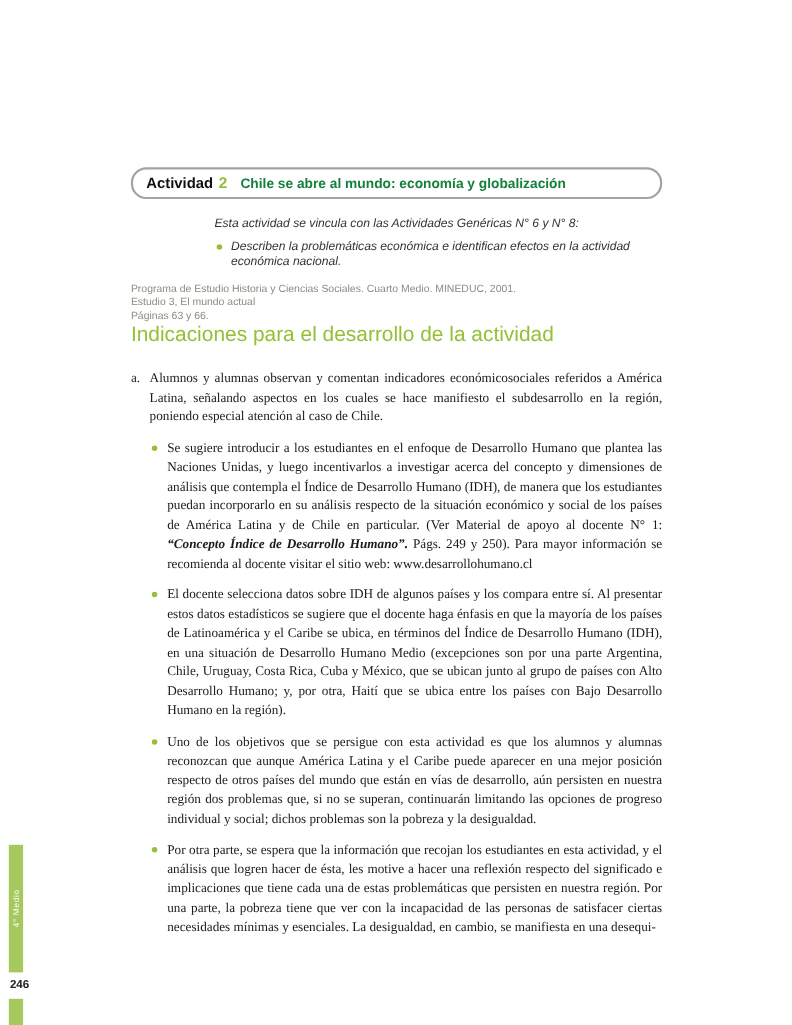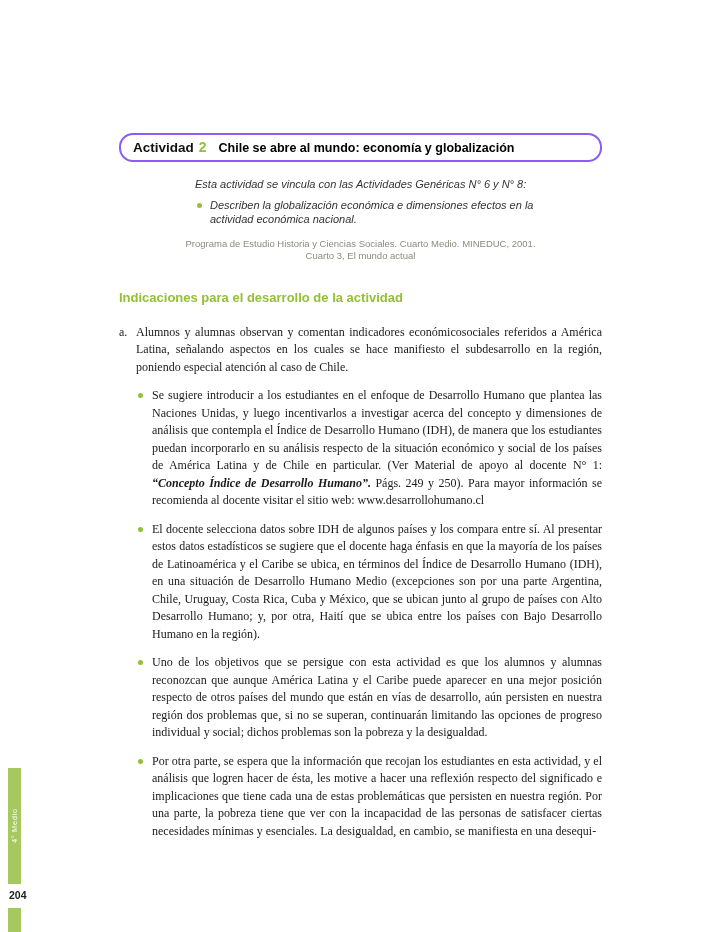--- a/index.html
+++ b/index.html
@@ -10,45 +10,46 @@
     color:#1a1a1a;
     position:relative;
     overflow:hidden;
   }
   .page { position:absolute; inset:0; background:#ffffff; }
 
   .content { position:absolute; left:119px; top:133px; width:483px; }
 
   
   .activity-box {
-    border:2px solid #8b5cf6;
+    border:2px solid #a3a3a3;
     border-radius:14px;
     padding:4px 12px 5px 12px;
     display:flex;
     align-items:baseline;
     background:#ffffff;
+    margin-top:19px;
   }
   .activity-label { font-weight:bold; font-size:13.5px; color:#111; }
   .activity-number { font-weight:bold; font-size:14px; color:#94bf36; margin-left:5px; }
-  .activity-title { font-weight:bold; font-size:12.5px; color:#000000; margin-left:12px; }
+  .activity-title { font-weight:bold; font-size:12.5px; color:#15803d; margin-left:12px; }
 
   
   .intro { margin:15px 0 0 76px; width:384px; font-size:11px; line-height:14.5px; color:#333; }
   .intro-lead { margin-bottom:6px; font-style:italic; }
   .intro-bullet { display:flex; margin-top:4px; font-style:italic; }
   .dot {
     width:5px; height:5px; border-radius:50%;
     background:#94bf36; flex:none; margin:5px 8px 0 2px;
   }
 
   
-  .source { margin-top:11px; text-align:center; font-size:9.5px; line-height:12.5px; color:#8b8b80; }
+  .source { margin-top:11px; text-align:left; font-size:9.5px; line-height:12.5px; color:#8b8b80; }
 
   
-  .section-heading { margin-top:27px; font-size:13px; font-weight:bold; color:#94bf36; }
+  .section-heading { font-size:19px; font-weight:normal; color:#94bf36; }
 
   .serif-par {
     font-family:"Liberation Serif", serif;
     font-size:12px;
     line-height:17.5px;
     text-align:justify;
     color:#1a1a1a;
   }
   .item-a { margin-top:19px; position:relative; padding-left:17px; }
   .item-a .marker { position:absolute; left:0; top:0; }
@@ -95,27 +96,28 @@
     <div class="activity-box">
       <span class="activity-label">Actividad</span>
       <span class="activity-number">2</span>
       <span class="activity-title">Chile se abre al mundo: economía y globalización</span>
     </div>
 
     <div class="intro">
       <div class="intro-lead">Esta actividad se vincula con las Actividades Genéricas N° 6 y N° 8:</div>
       <div class="intro-bullet">
         <span class="dot"></span>
-        <span>Describen la globalización económica e dimensiones efectos en la actividad económica nacional.</span>
+        <span>Describen la problemáticas económica e identifican efectos en la actividad económica nacional.</span>
       </div>
     </div>
 
     <div class="source">
       <div>Programa de Estudio Historia y Ciencias Sociales. Cuarto Medio. MINEDUC, 2001.</div>
-      <div>Cuarto 3, El mundo actual</div>
+      <div>Estudio 3, El mundo actual</div>
+      <div>Páginas 63 y 66.</div>
     </div>
 
     <h2 class="section-heading">Indicaciones para el desarrollo de la actividad</h2>
 
     <div class="serif-par item-a">
       <span class="marker">a.</span>
       <span>Alumnos y alumnas observan y comentan indicadores económicosociales referidos a América Latina, señalando aspectos en los cuales se hace manifiesto el subdesarrollo en la región, poniendo especial atención al caso de Chile.</span>
     </div>
 
     <div class="serif-par bpara">
@@ -136,16 +138,16 @@
     <div class="serif-par bpara">
       <span class="dot2"></span>
       <span>Por otra parte, se espera que la información que recojan los estudiantes en esta actividad, y el análisis que logren hacer de ésta, les motive a hacer una reflexión respecto del significado e implicaciones que tiene cada una de estas problemáticas que persisten en nuestra región. Por una parte, la pobreza tiene que ver con la incapacidad de las personas de satisfacer ciertas necesidades mínimas y esenciales. La desigualdad, en cambio, se manifiesta en una desequi-</span>
     </div>
 
   </div>
 
   <div class="edition-tab">
     <span>4° Medio</span>
   </div>
-  <div class="page-number">204</div>
+  <div class="page-number">246</div>
   <div class="edition-tab-bottom"></div>
 
 </div>
 
 </body></html>

